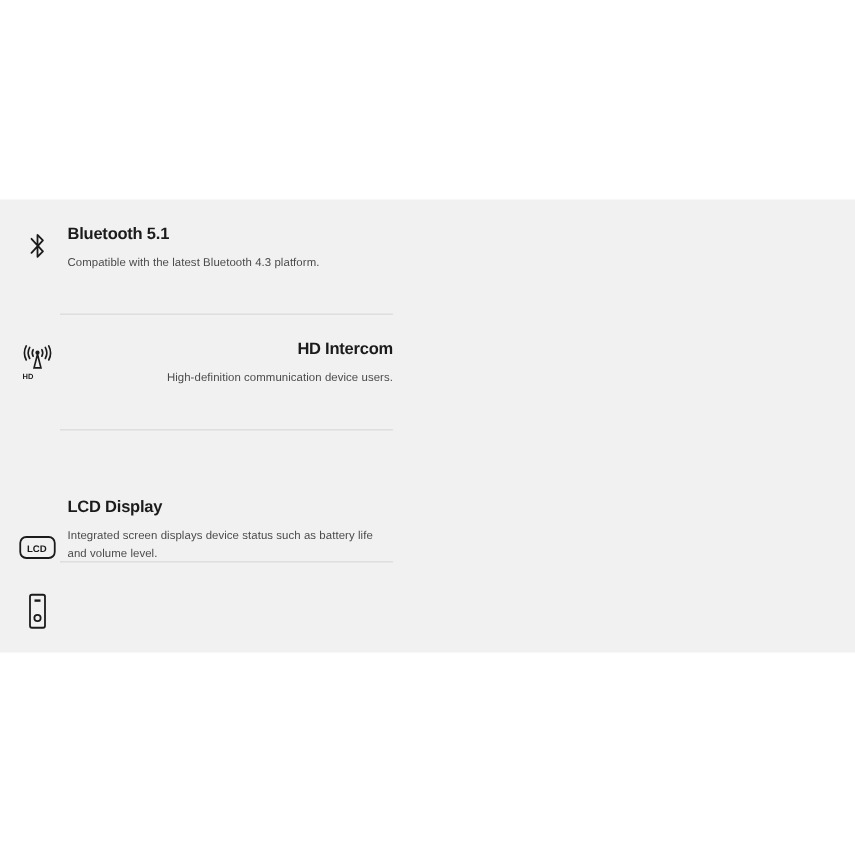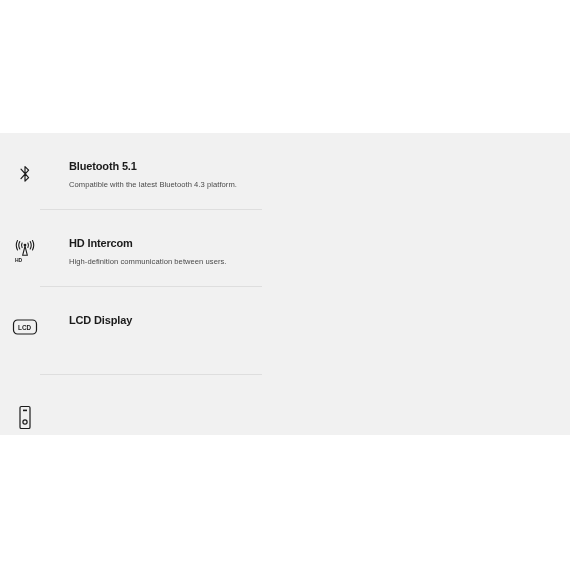--- a/index.html
+++ b/index.html
@@ -41,22 +41,21 @@
   .feature-col {
     display: flex;
     flex-direction: column;
   }
 
   .feature-item {
     position: relative;
     display: flex;
     align-items: flex-start;
     box-sizing: border-box;
-    padding-top: 26px;
-    gap: 24px;
+    padding-top: 16px;
   }
 
   
   .col-left .feature-item {
     padding-left: 5px;
     padding-right: 23px;
   }
   .col-right .feature-item {
     padding-left: 310px;
     padding-right: 4px;
@@ -113,22 +112,22 @@
     font-size: 7.6px;
     font-weight: normal;
     color: #4a4a4a;
     line-height: 12px;
     letter-spacing: 0.05px;
     margin: 0;
   }
 
   
   .row-h-1 { height: 77px; }
-  .row-h-2 { height: 77px; }
-  .row-h-3 { height: 88px; }
+  .row-h-2 { height: 77px; text-align: right; }
+  .row-h-3 { height: 88px; align-items: flex-end; }
   .row-h-4 { height: 60px; }
   .row-h-4b { height: 60px; }
 </style>
 </head>
 <body>
 
 <div id="page">
 
   <div class="features-panel">
     <div class="features-grid">
@@ -157,34 +156,35 @@
               <path d="M15.9 3.1 a4.6 4.6 0 0 1 0 4.4"></path>
               <path d="M7.8 1.6 a7.6 7.6 0 0 0 0 7.4"></path>
               <path d="M18.2 1.6 a7.6 7.6 0 0 1 0 7.4"></path>
               <path d="M5.5 0.6 a10.2 10.2 0 0 0 0 9.4"></path>
               <path d="M20.5 0.6 a10.2 10.2 0 0 1 0 9.4"></path>
               <text x="3" y="22.4" font-family="Liberation Sans, sans-serif" font-size="5" font-weight="bold" fill="#1b1b1b" stroke="none">HD</text>
             </svg>
           </span>
           <div class="feature-text">
             <div class="feature-title">HD Intercom</div>
-            <div class="feature-desc">High-definition communication between users.</div>
+            <div class="feature-desc">High-definition communication device users.</div>
           </div>
           <span class="divider"></span>
         </div>
 
         <div class="feature-item row-h-3">
           <span class="icon-slot">
             <svg width="26" height="20" viewBox="0 0 26 20" fill="none" stroke="#1b1b1b" stroke-width="1.2">
               <rect x="1.5" y="3" width="23" height="14" rx="4" ry="4"></rect>
               <text x="6" y="13.2" font-family="Liberation Sans, sans-serif" font-size="6.4" font-weight="bold" fill="#1b1b1b" stroke="none">LCD</text>
             </svg>
           </span>
           <div class="feature-text">
             <div class="feature-title">LCD Display</div>
+            <div class="feature-desc">Integrated screen displays device status such as battery life and volume level.</div>
           </div>
           <span class="divider"></span>
         </div>
 
         <div class="feature-item row-h-4 no-divider">
           <span class="icon-slot">
             <svg width="16" height="26" viewBox="0 0 16 26" fill="none" stroke="#1b1b1b" stroke-width="1.2">
               <rect x="3" y="1.5" width="10" height="22" rx="1.3" ry="1.3"></rect>
               <rect x="6" y="4.6" width="4" height="1.6" fill="#1b1b1b" stroke="none"></rect>
               <circle cx="8" cy="17" r="2.1"></circle>

